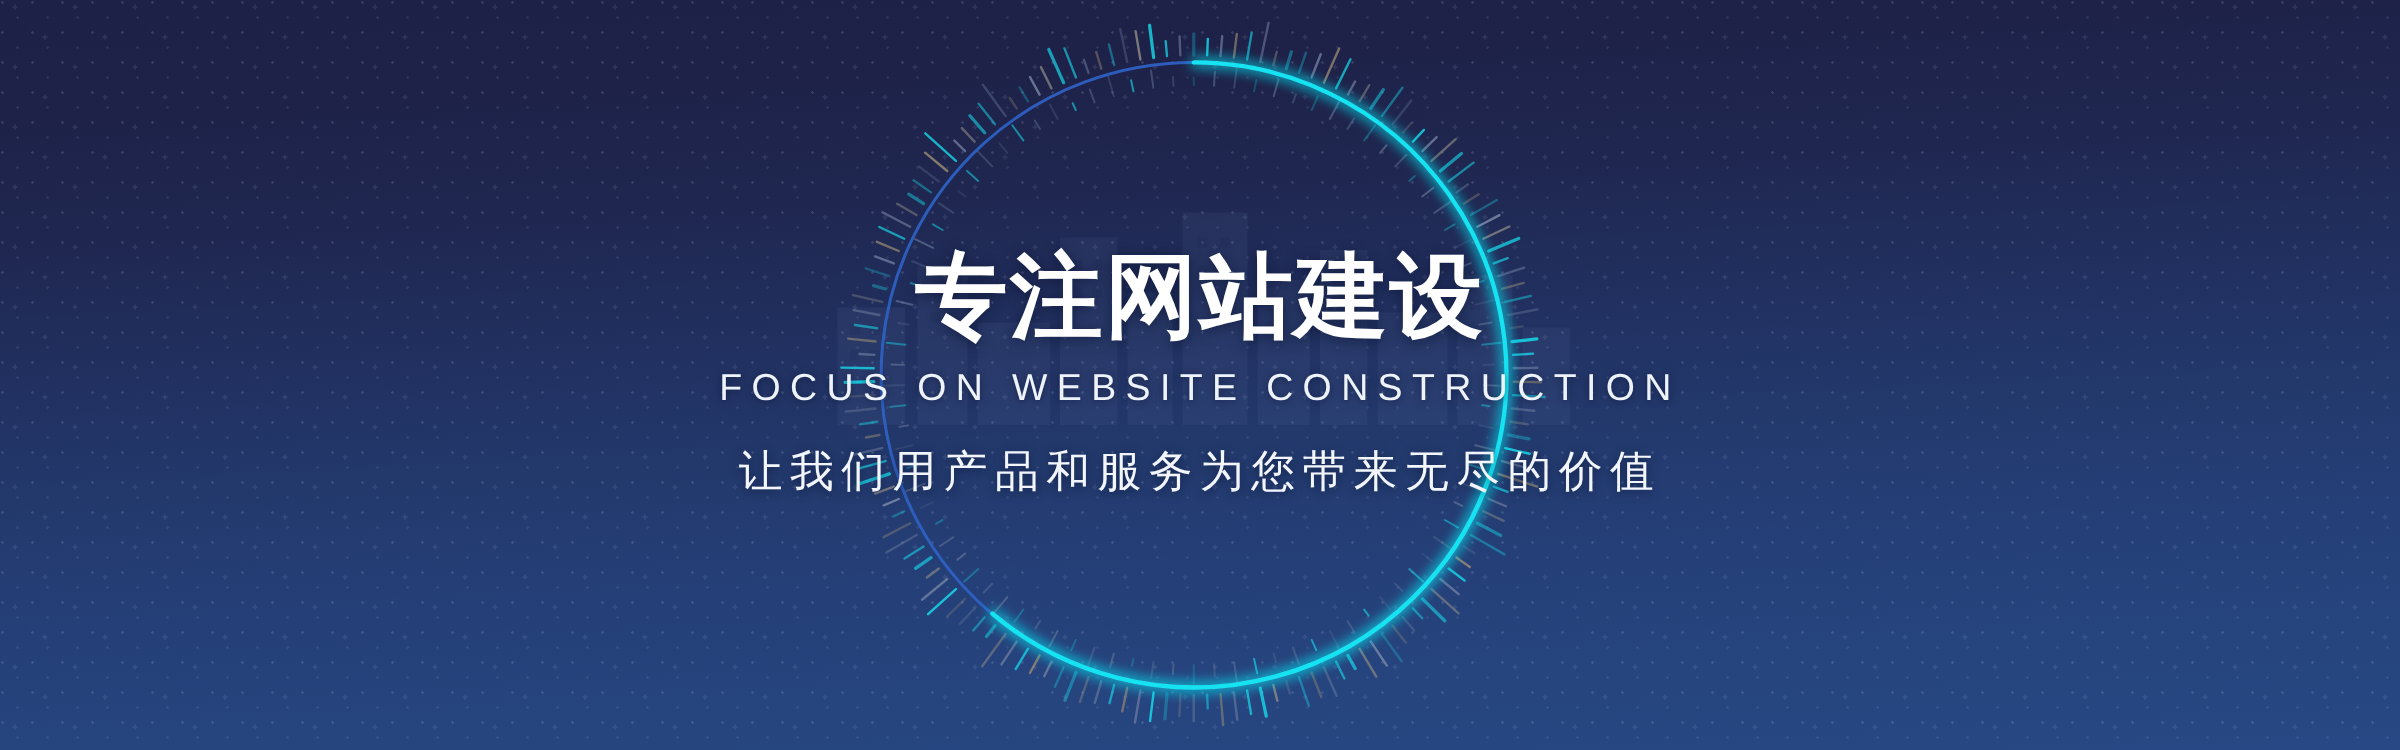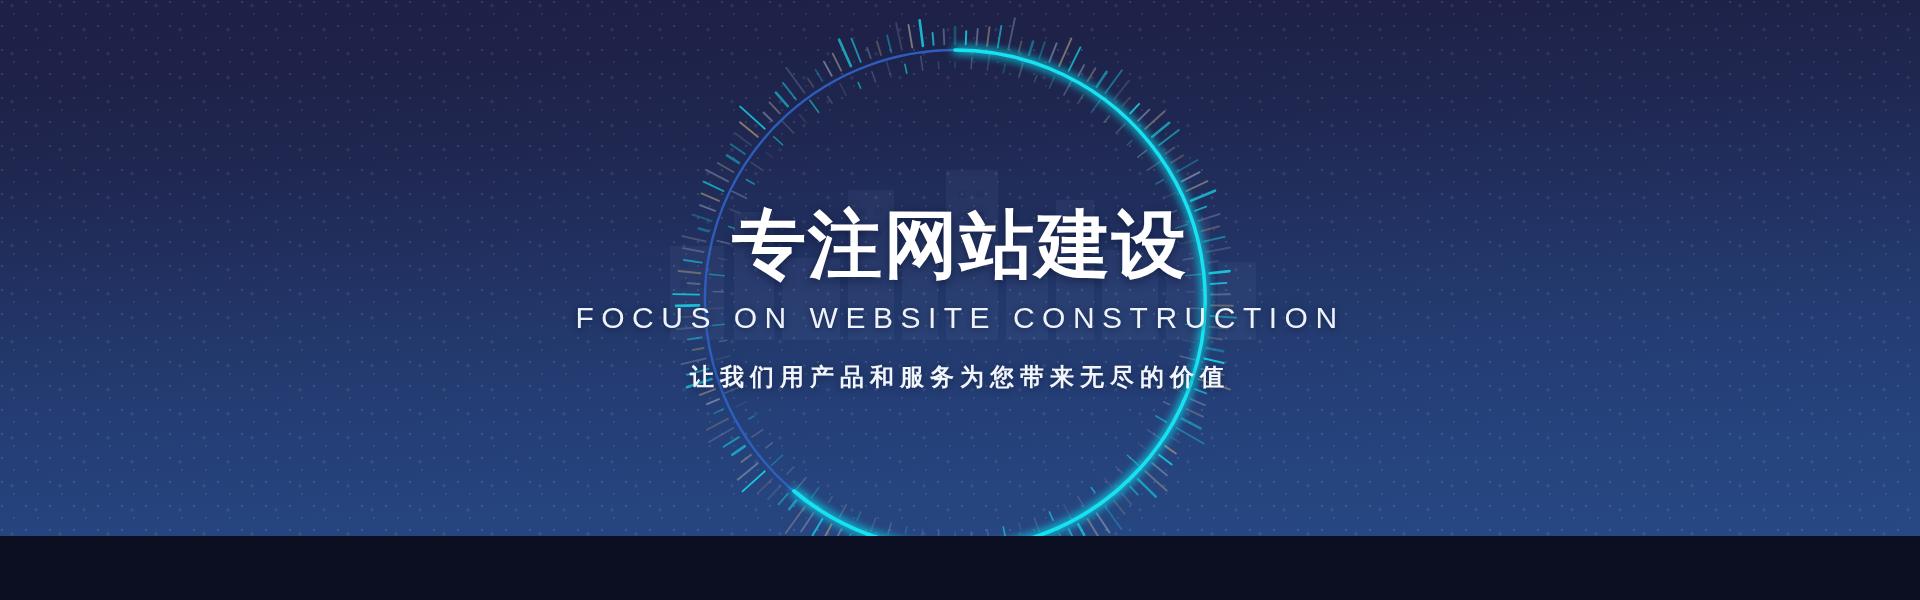--- a/index.html
+++ b/index.html
@@ -3,21 +3,21 @@
 <meta charset="utf-8">
 <style>
   html, body {
     margin: 0;
     padding: 0;
     background: #0c0f22;
   }
   #banner {
     position: relative;
     width: 1920px;
-    height: 536px;
+    height: 600px;
     overflow: hidden;
     font-family: "Liberation Sans", "DejaVu Sans", sans-serif;
     background: linear-gradient(177deg,
         #1d2047 0%,
         #1e2249 14%,
         #1f2750 28%,
         #213060 44%,
         #233a6e 60%,
         #254079 74%,
         #26457f 88%,
@@ -100,22 +100,22 @@
     color: #eef3fb;
     font-size: 30px;
     font-weight: 400;
     letter-spacing: 7.5px;
     white-space: nowrap;
     text-shadow: 0 1px 6px rgba(6,14,40,0.5);
   }
   .tagline {
     margin: 26px 0 0 0;
     color: #f2f6fc;
-    font-size: 24px;
-    font-weight: 700;
+    font-size: 35px;
+    font-weight: 400;
     letter-spacing: 6px;
     white-space: nowrap;
     text-shadow: 0 1px 8px rgba(6,14,40,0.55);
   }
 </style>
 </head>
 <body>
 
 <div id="banner">
 

